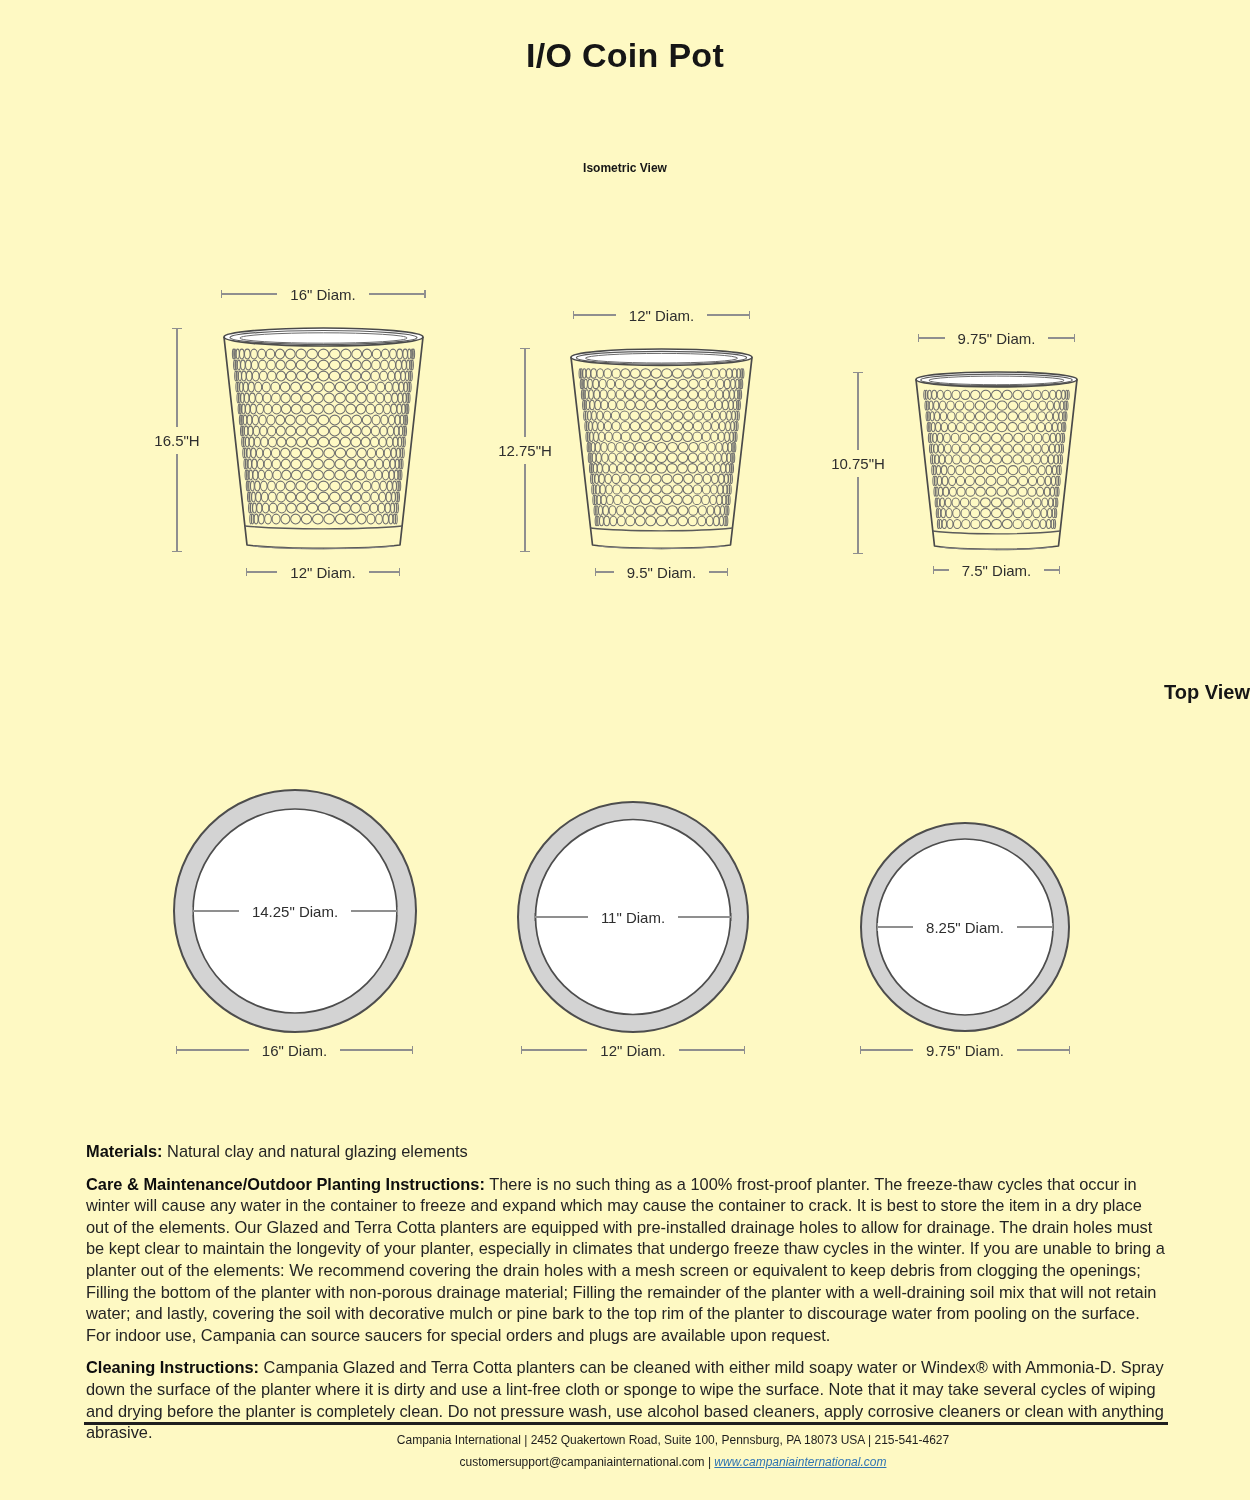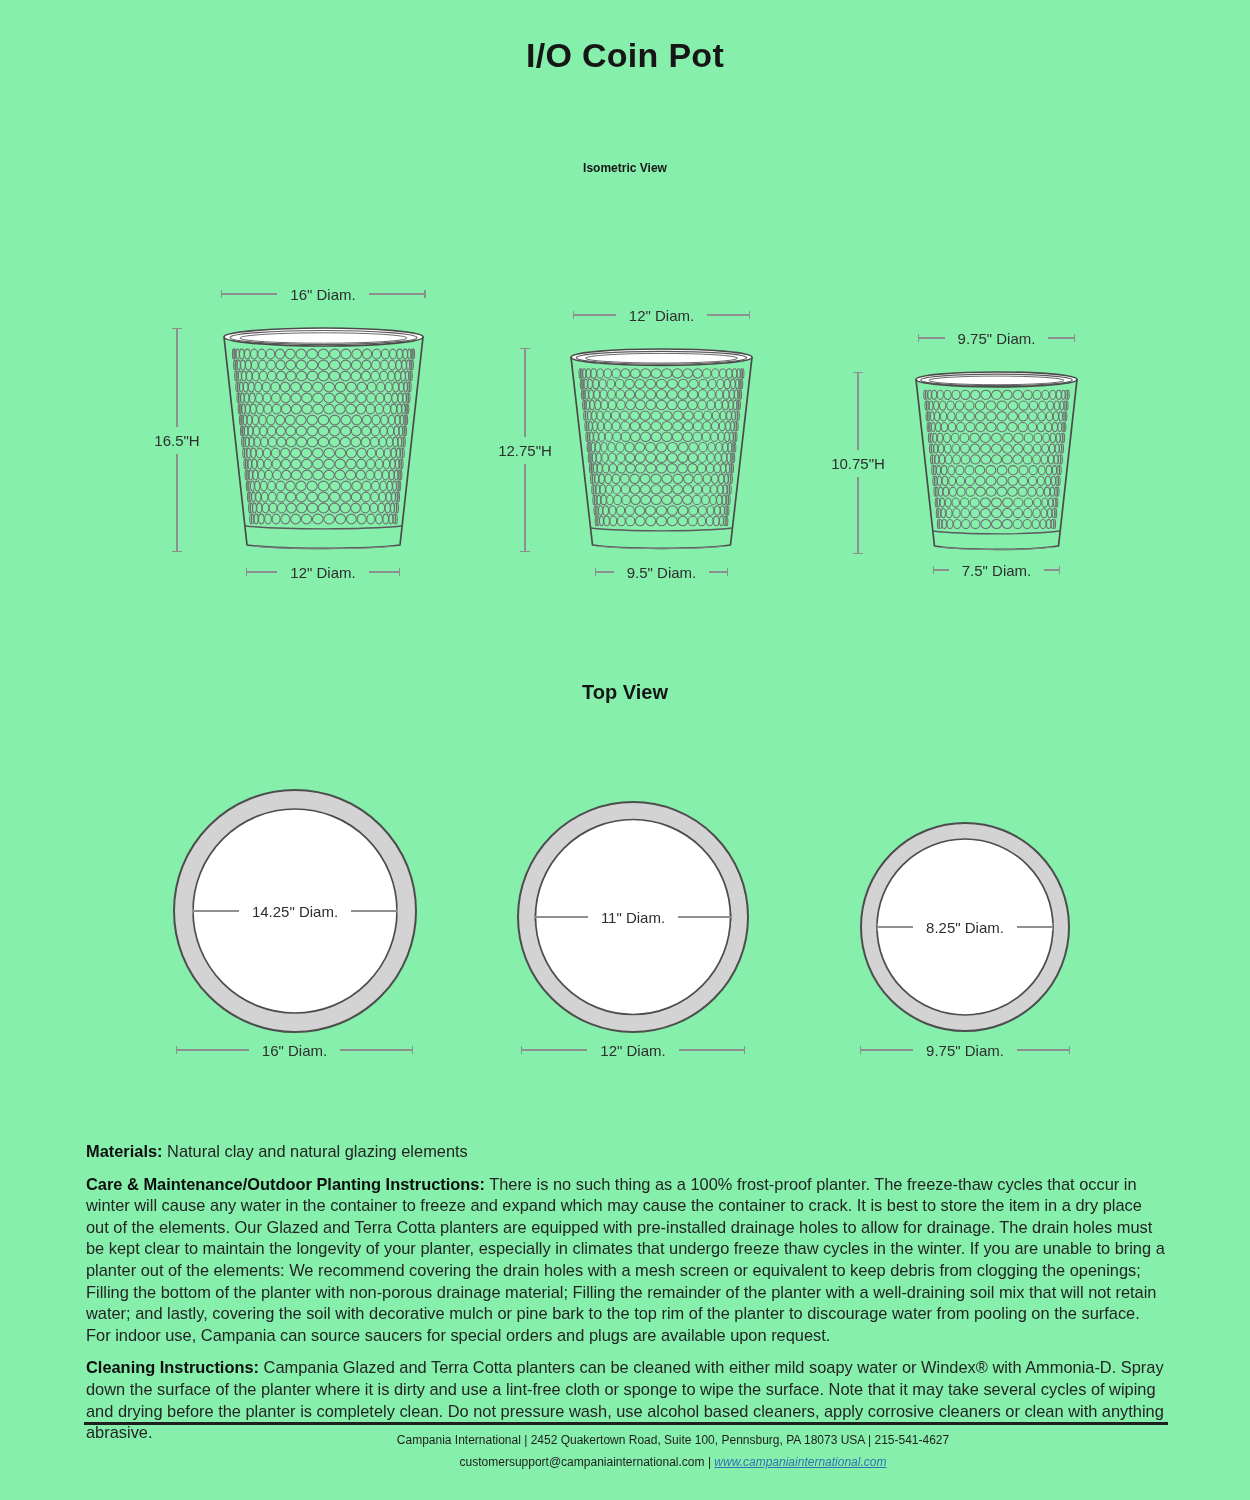--- a/index.html
+++ b/index.html
@@ -1,22 +1,22 @@
 <!DOCTYPE html>
 <html><head>
 <meta charset="utf-8">
 <style>
   html,body{margin:0;padding:0;background:#fff;}
-  .page{position:relative;width:1250px;height:1500px;background:#86efac;overflow:hidden;
+  .page{position:relative;width:1250px;height:1500px;background:#fef9c3;overflow:hidden;
         font-family:"Liberation Sans",sans-serif;color:#222;}
 
   .center-heading{position:absolute;left:0;width:100%;text-align:center;font-weight:bold;color:#161616;}
   #doc-title{top:36px;font-size:34px;letter-spacing:.3px;}
   #iso-heading{top:161px;font-size:12px;}
-  #topview-heading{top:681px;font-size:20px;}
+  #topview-heading{top:681px;font-size:20px;text-align:right;}
 
   
   .hdim{display:flex;align-items:center;height:14px;}
   .hdim .seg{flex:1;height:1.2px;background:#8f8f8f;position:relative;}
   .hdim .seg::before{content:"";position:absolute;top:-3.4px;width:1.2px;height:8px;background:#8f8f8f;}
   .hdim .seg.l::before{left:0;}
   .hdim .seg.r::before{right:0;}
   .hdim .lbl{padding:0 13px;font-size:15px;color:#2e2e2e;white-space:nowrap;}
 
   .vdim{position:absolute;display:flex;flex-direction:column;align-items:center;width:70px;}

